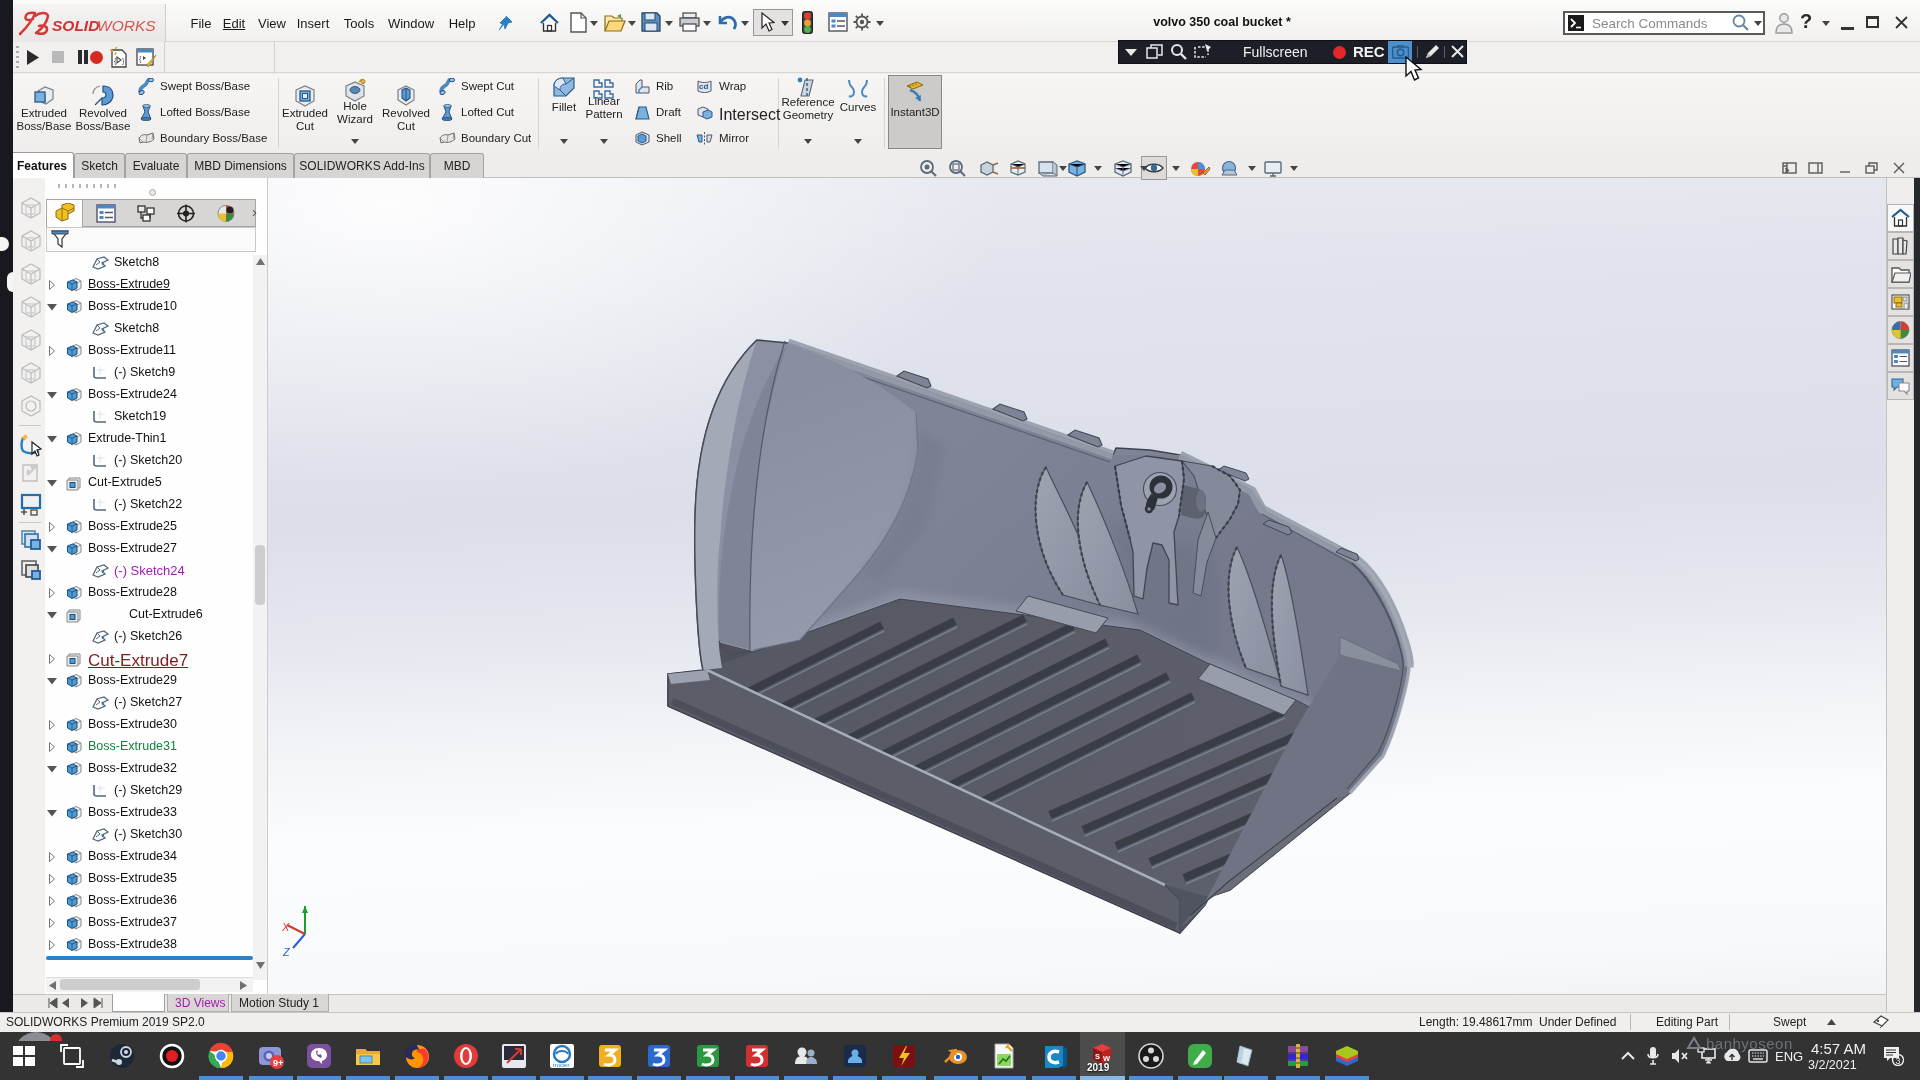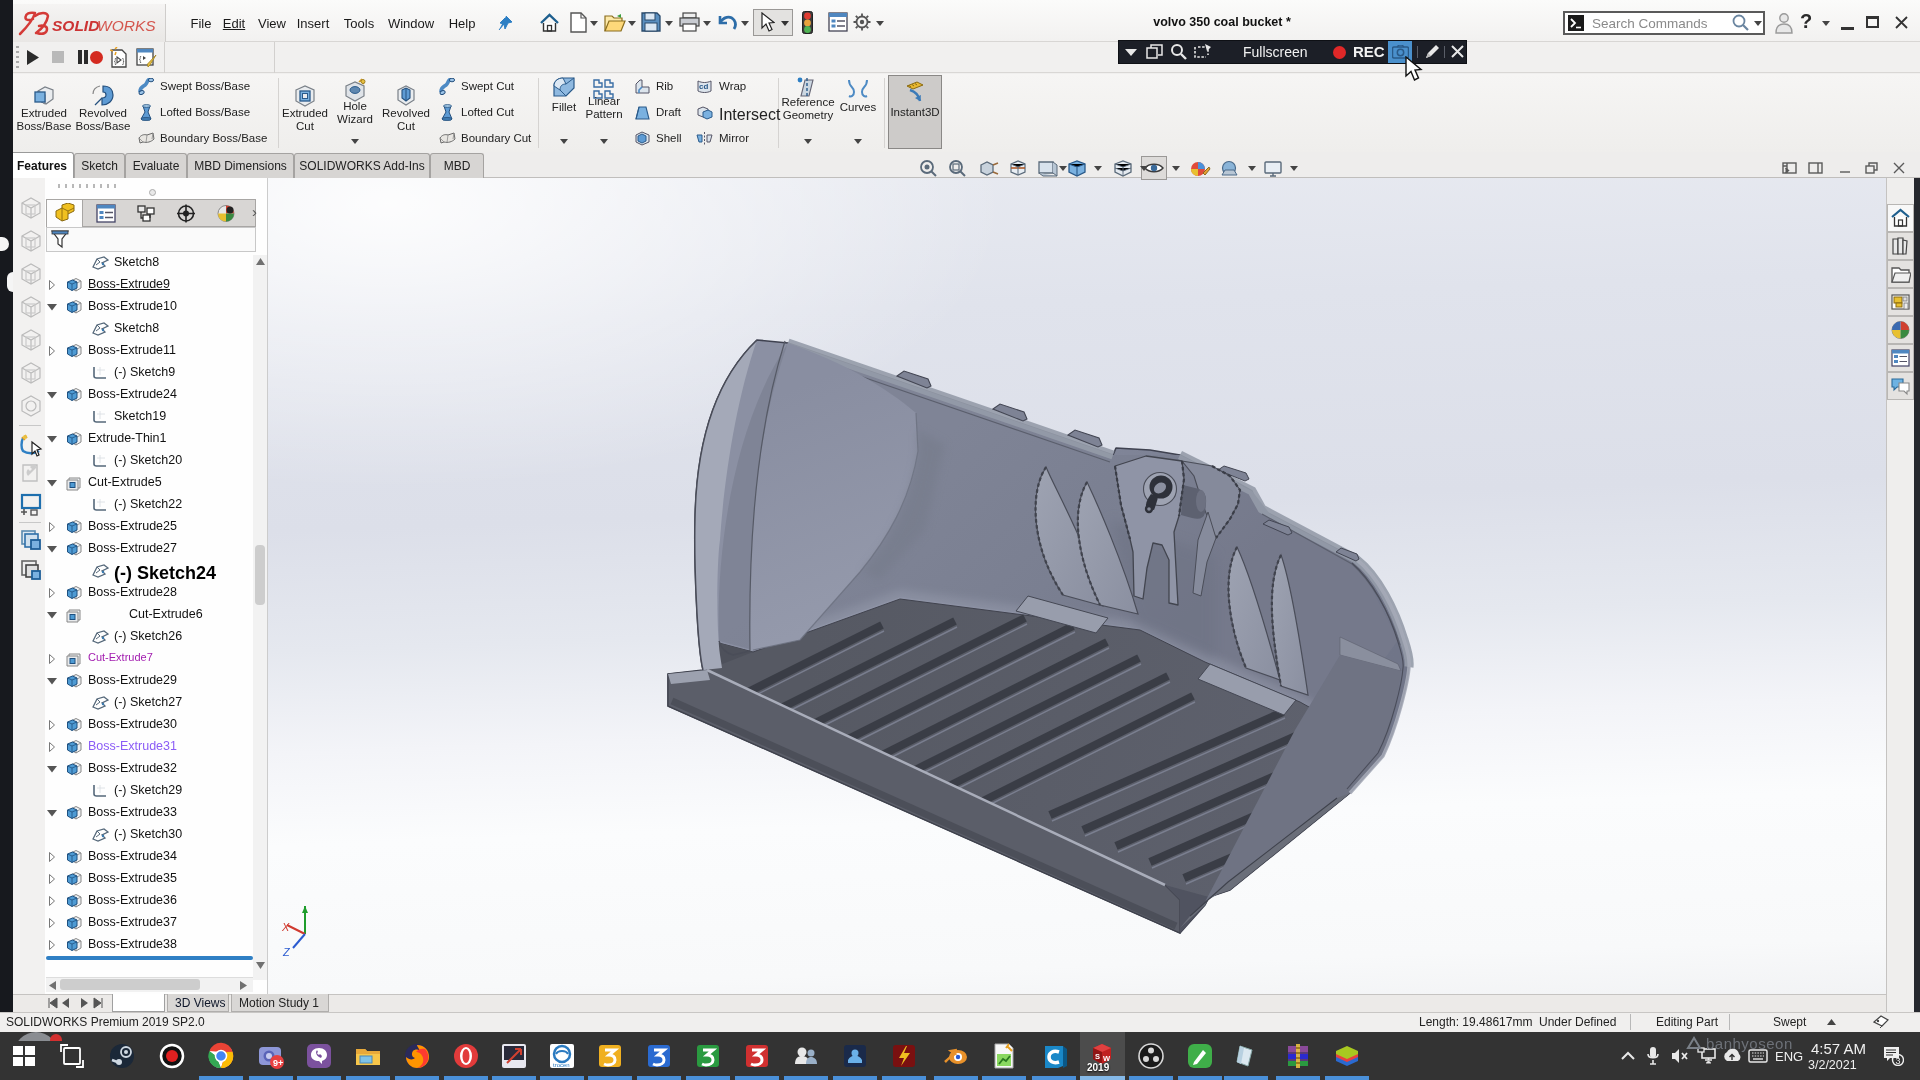--- a/index.html
+++ b/index.html
@@ -769,21 +769,21 @@
     <path d="M5 4 L10 6.5 M10 6.5 L15 4 M10 6.5 V14" stroke="#888" stroke-width="0.8" fill="none"></path>
     <path d="M1.5 5 L6.5 3 L11 5 L11 11 L6 13.5 L1.5 11 Z" fill="#4e9bd4" stroke="#1e5080" stroke-width="1"></path>
     <path d="M1.5 5 L6 7 L11 5 M6 7 V13.5" stroke="#1e5080" stroke-width="0.8" fill="none"></path>
   </svg>
 <div class="tx" style="left:88px;top:541px;font-size:12.5px;color:#111;">Boss-Extrude27</div>
 <svg class="abs" style="left:92px;top:563px" width="17" height="16" viewBox="0 0 17 16">
     <path d="M1 12 L5 4 L12 2 L16 5 L10 8 L13 11 L6 14 Z" fill="none" stroke="#55687a" stroke-width="1.3"></path>
     <path d="M5 4 L8 7 L4 10" fill="none" stroke="#55687a" stroke-width="1"></path>
     <circle cx="11" cy="9" r="1.2" fill="#3a7ab0"></circle>
   </svg>
-<div class="tx" style="left:114px;top:563px;font-size:18px;color:#000000;font-weight:bold;">(-) Sketch24</div>
+<div class="tx" style="left:114px;top:563px;font-size:13px;color:#a21caf;">(-) Sketch24</div>
 <svg class="abs" style="left:49px;top:588px" width="6" height="10" viewBox="0 0 6 10">
     <path d="M0.5 0.5 L5.5 5 L0.5 9.5 Z" fill="#fff" stroke="#777" stroke-width="1"></path>
   </svg>
 <svg class="abs" style="left:66px;top:585px" width="17" height="16" viewBox="0 0 17 16">
     <path d="M5 4 L10 1.5 L15 4 L15 11 L10 14 L5 11 Z" fill="#eef0f2" stroke="#888" stroke-width="1"></path>
     <path d="M5 4 L10 6.5 M10 6.5 L15 4 M10 6.5 V14" stroke="#888" stroke-width="0.8" fill="none"></path>
     <path d="M1.5 5 L6.5 3 L11 5 L11 11 L6 13.5 L1.5 11 Z" fill="#4e9bd4" stroke="#1e5080" stroke-width="1"></path>
     <path d="M1.5 5 L6 7 L11 5 M6 7 V13.5" stroke="#1e5080" stroke-width="0.8" fill="none"></path>
   </svg>
 <div class="tx" style="left:88px;top:585px;font-size:12.5px;color:#111;">Boss-Extrude28</div>
@@ -803,21 +803,21 @@
   </svg>
 <div class="tx" style="left:114px;top:629px;font-size:12.5px;color:#111;">(-) Sketch26</div>
 <svg class="abs" style="left:49px;top:654px" width="6" height="10" viewBox="0 0 6 10">
     <path d="M0.5 0.5 L5.5 5 L0.5 9.5 Z" fill="#fff" stroke="#777" stroke-width="1"></path>
   </svg>
 <svg class="abs" style="left:66px;top:651px" width="17" height="16" viewBox="0 0 17 16">
     <path d="M3 3 L14 3 L14 13 L3 13 Z" fill="#eef0f2" stroke="#888" stroke-width="1"></path>
     <path d="M1 5 L12 5 L12 15 L1 15 Z" fill="#e8eaec" stroke="#888" stroke-width="1"></path>
     <rect x="4" y="7.5" width="5" height="5" fill="#4e9bd4" stroke="#1e5080"></rect>
   </svg>
-<div class="tx" style="left:88px;top:651px;font-size:11px;color:#a21caf;">Cut-Extrude7</div>
+<div class="tx" style="left:88px;top:651px;font-size:17px;color:#7f1d1d;text-decoration:underline;">Cut-Extrude7</div>
 <svg class="abs" style="left:47px;top:678px" width="10" height="7" viewBox="0 0 10 7">
     <path d="M0 0 L10 0 L5 6.5 Z" fill="#555"></path>
   </svg>
 <svg class="abs" style="left:66px;top:673px" width="17" height="16" viewBox="0 0 17 16">
     <path d="M5 4 L10 1.5 L15 4 L15 11 L10 14 L5 11 Z" fill="#eef0f2" stroke="#888" stroke-width="1"></path>
     <path d="M5 4 L10 6.5 M10 6.5 L15 4 M10 6.5 V14" stroke="#888" stroke-width="0.8" fill="none"></path>
     <path d="M1.5 5 L6.5 3 L11 5 L11 11 L6 13.5 L1.5 11 Z" fill="#4e9bd4" stroke="#1e5080" stroke-width="1"></path>
     <path d="M1.5 5 L6 7 L11 5 M6 7 V13.5" stroke="#1e5080" stroke-width="0.8" fill="none"></path>
   </svg>
 <div class="tx" style="left:88px;top:673px;font-size:12.5px;color:#111;">Boss-Extrude29</div>
@@ -839,21 +839,21 @@
 <div class="tx" style="left:88px;top:717px;font-size:12.5px;color:#111;">Boss-Extrude30</div>
 <svg class="abs" style="left:49px;top:742px" width="6" height="10" viewBox="0 0 6 10">
     <path d="M0.5 0.5 L5.5 5 L0.5 9.5 Z" fill="#fff" stroke="#777" stroke-width="1"></path>
   </svg>
 <svg class="abs" style="left:66px;top:739px" width="17" height="16" viewBox="0 0 17 16">
     <path d="M5 4 L10 1.5 L15 4 L15 11 L10 14 L5 11 Z" fill="#eef0f2" stroke="#888" stroke-width="1"></path>
     <path d="M5 4 L10 6.5 M10 6.5 L15 4 M10 6.5 V14" stroke="#888" stroke-width="0.8" fill="none"></path>
     <path d="M1.5 5 L6.5 3 L11 5 L11 11 L6 13.5 L1.5 11 Z" fill="#4e9bd4" stroke="#1e5080" stroke-width="1"></path>
     <path d="M1.5 5 L6 7 L11 5 M6 7 V13.5" stroke="#1e5080" stroke-width="0.8" fill="none"></path>
   </svg>
-<div class="tx" style="left:88px;top:739px;font-size:12.5px;color:#8b5cf6;">Boss-Extrude31</div>
+<div class="tx" style="left:88px;top:739px;font-size:12.5px;color:#15803d;">Boss-Extrude31</div>
 <svg class="abs" style="left:47px;top:766px" width="10" height="7" viewBox="0 0 10 7">
     <path d="M0 0 L10 0 L5 6.5 Z" fill="#555"></path>
   </svg>
 <svg class="abs" style="left:66px;top:761px" width="17" height="16" viewBox="0 0 17 16">
     <path d="M5 4 L10 1.5 L15 4 L15 11 L10 14 L5 11 Z" fill="#eef0f2" stroke="#888" stroke-width="1"></path>
     <path d="M5 4 L10 6.5 M10 6.5 L15 4 M10 6.5 V14" stroke="#888" stroke-width="0.8" fill="none"></path>
     <path d="M1.5 5 L6.5 3 L11 5 L11 11 L6 13.5 L1.5 11 Z" fill="#4e9bd4" stroke="#1e5080" stroke-width="1"></path>
     <path d="M1.5 5 L6 7 L11 5 M6 7 V13.5" stroke="#1e5080" stroke-width="0.8" fill="none"></path>
   </svg>
 <div class="tx" style="left:88px;top:761px;font-size:12.5px;color:#111;">Boss-Extrude32</div>
@@ -950,21 +950,21 @@
     <g fill="#555">
       <path d="M1 1 V11 M2 6 L9 1 V11 Z" stroke="#555"></path>
       <path d="M14 6 L21 1 V11 Z"></path>
       <path d="M33 1 L40 6 L33 11 Z"></path>
       <path d="M46 1 L53 6 L46 11 Z M54 1 V11" stroke="#555"></path>
     </g>
   </svg>
 <div class="abs" style="left:112px;top:994px;width:53px;height:18px;background:#fff;border:1px solid #a0a0a0;border-top:none;"></div>
 <div class="tx" style="left:121px;top:996px;font-size:12px;font-weight:bold;color:#111;margin-top:44px;">Model</div>
 <div class="abs" style="left:167px;top:994px;width:62px;height:18px;background:#d9d7d5;border:1px solid #b0aeac;border-top:none;"></div>
-<div class="tx" style="left:175px;top:996px;font-size:12px;color:#0f172a;">3D Views</div>
+<div class="tx" style="left:175px;top:996px;font-size:12px;color:#a21caf;">3D Views</div>
 <div class="abs" style="left:231px;top:994px;width:98px;height:18px;background:#d9d7d5;border:1px solid #b0aeac;border-top:none;"></div>
 <div class="tx" style="left:239px;top:996px;font-size:12px;color:#222;">Motion Study 1</div>
 <div class="abs" style="left:1886px;top:178px;width:28px;height:834px;background:#efeeed;border-left:1px solid #c5c3c1;"></div>
 <div class="abs" style="left:1914px;top:178px;width:6px;height:834px;background:#26282e;"></div>
 <div class="abs" style="left:1887px;top:204px;width:27px;height:28px;background:#f8f8f8;border:1px solid #b8b6b4;"></div>
 <svg class="abs" style="left:1890px;top:207px" width="21" height="22" viewBox="0 0 21 22">
     <path d="M2 10 L10.5 3 L19 10" fill="none" stroke="#1e5f8e" stroke-width="2.2"></path>
     <path d="M4.5 10 V19 H16.5 V10" fill="#fff" stroke="#333" stroke-width="1.3"></path>
     <rect x="8.5" y="13" width="4" height="6" fill="none" stroke="#333" stroke-width="1.2"></rect>
   </svg>

